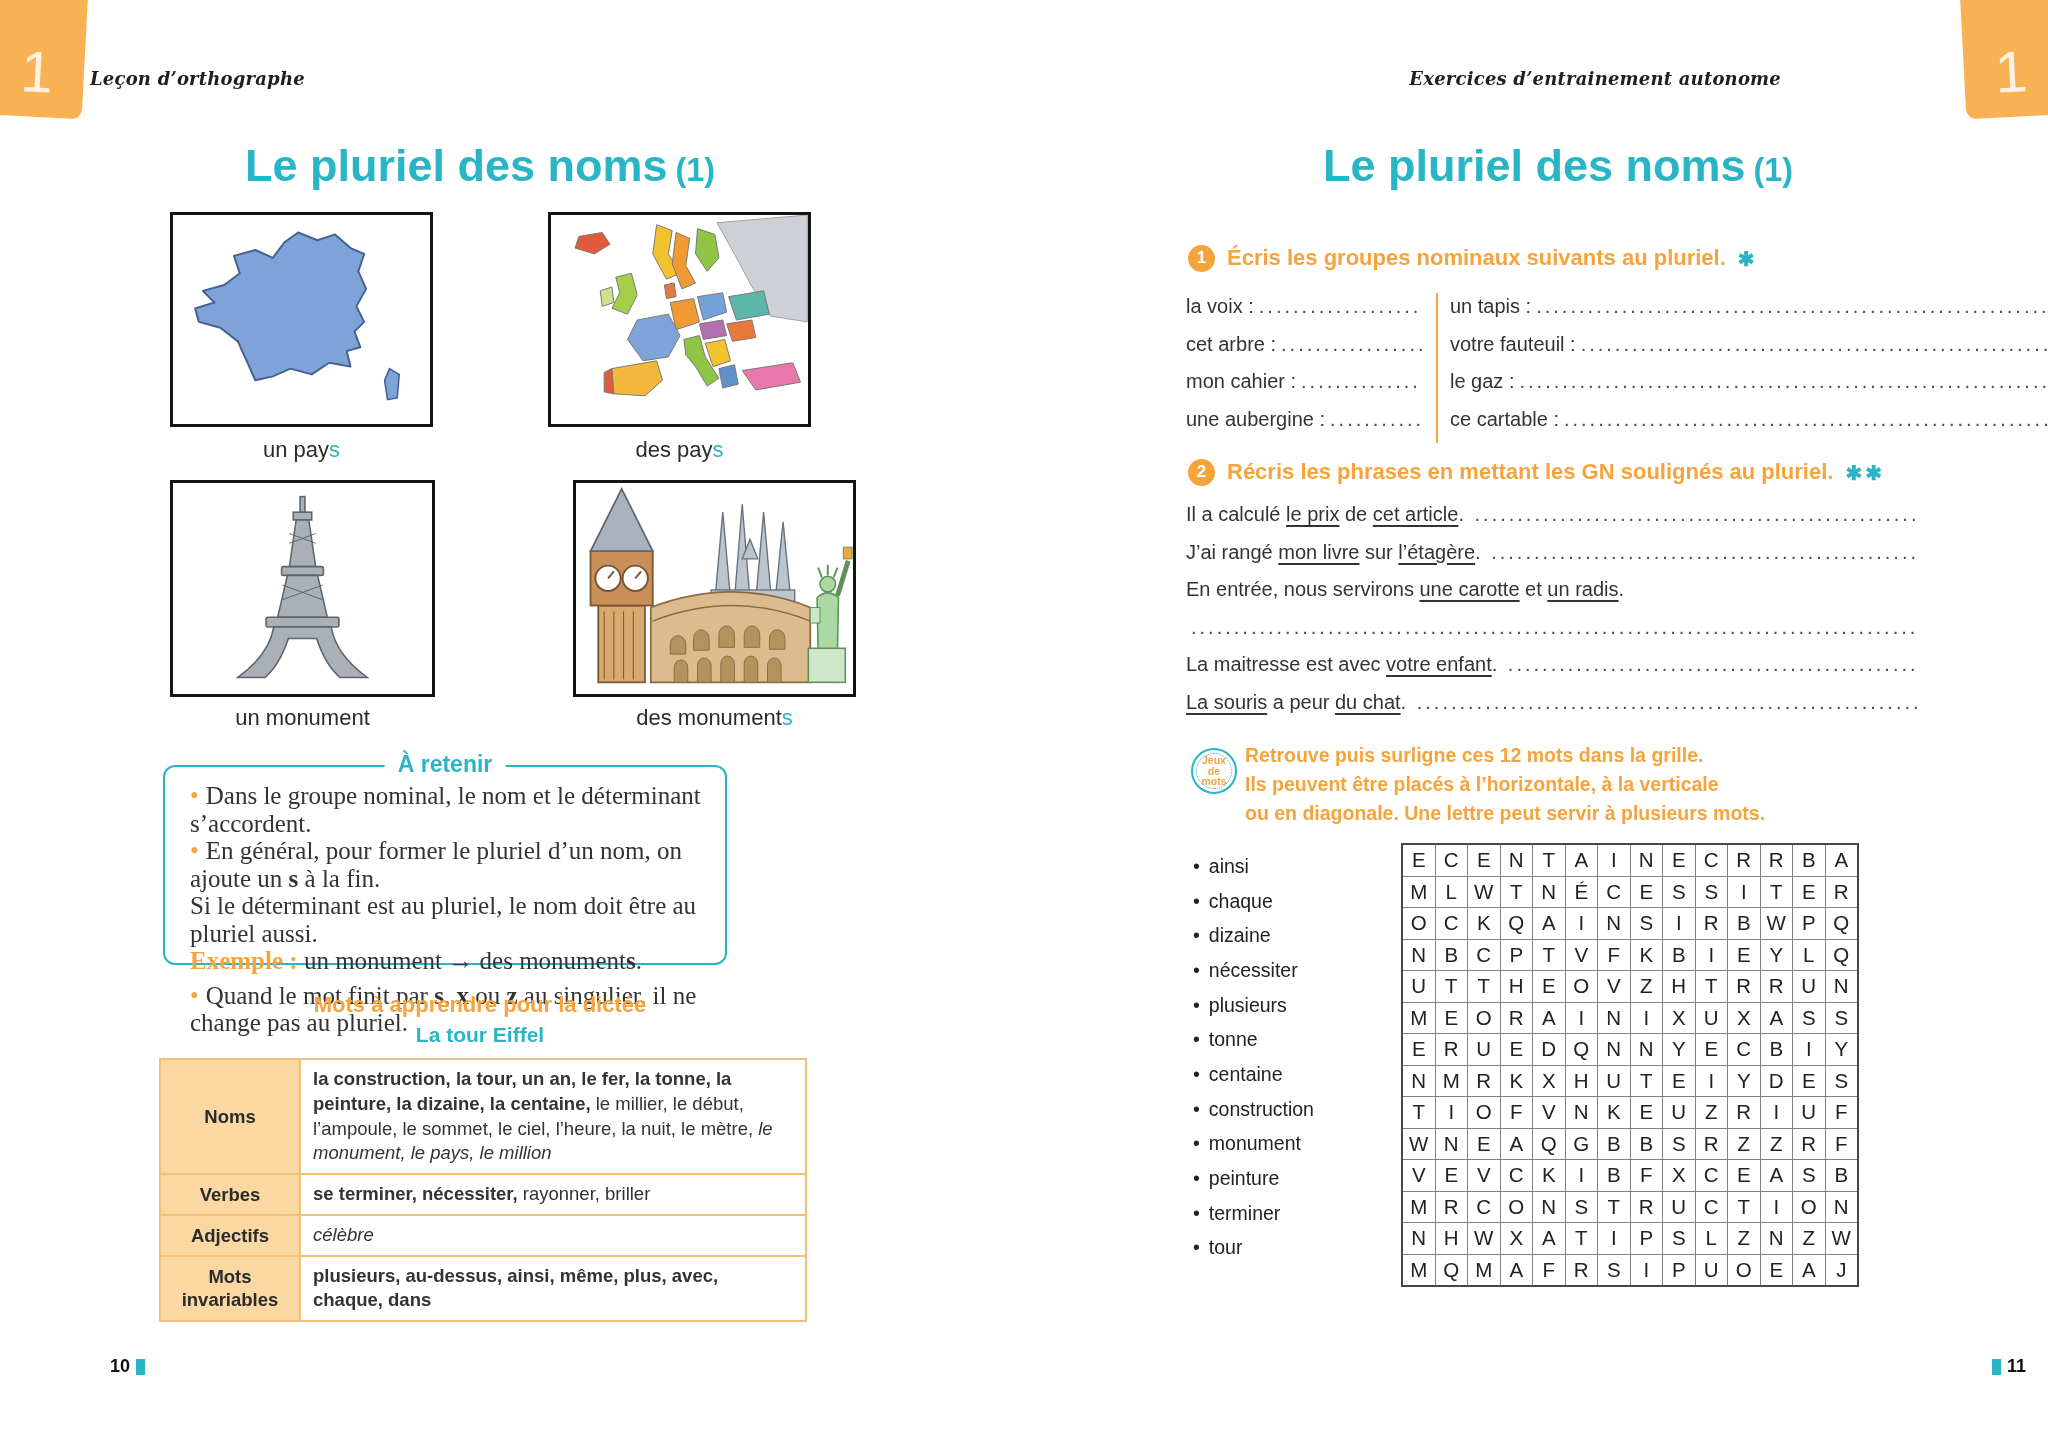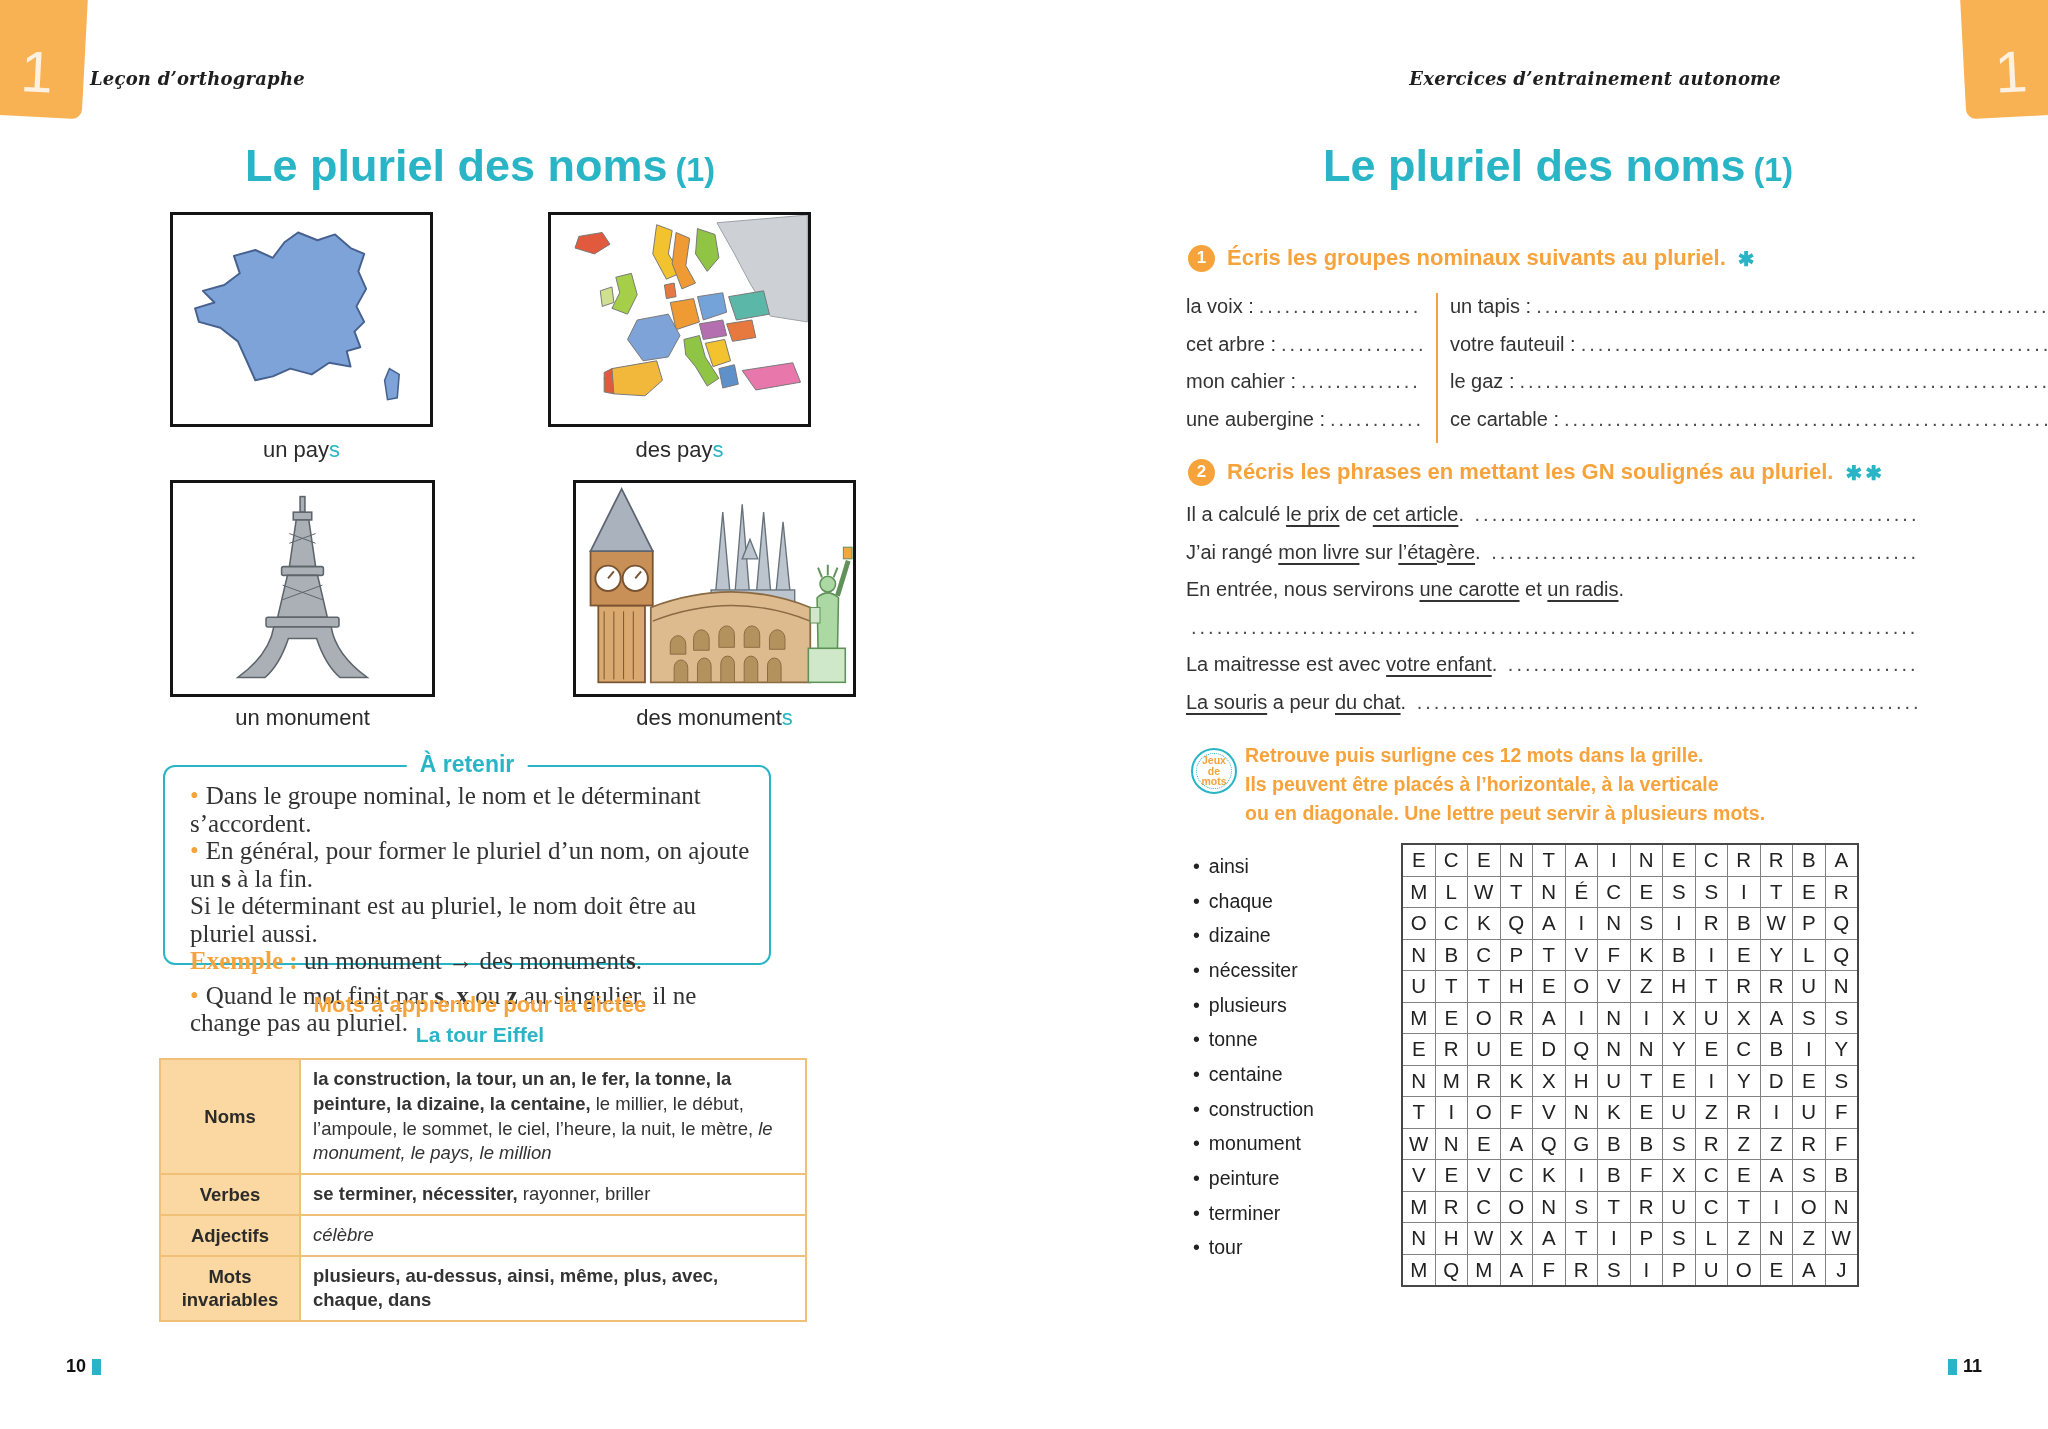--- a/index.html
+++ b/index.html
@@ -35,21 +35,21 @@
   #fig2{left:548px;top:212px;width:263px;height:215px;}
   #fig3{left:170px;top:480px;width:265px;height:217px;}
   #fig4{left:573px;top:480px;width:283px;height:217px;}
   .figcap{position:absolute;text-align:center;font-size:22px;color:#2b2b2b;}
   #cap1{left:170px;top:437px;width:263px;}
   #cap2{left:548px;top:437px;width:263px;}
   #cap3{left:170px;top:705px;width:265px;}
   #cap4{left:573px;top:705px;width:283px;}
 
   
-  #retenir{position:absolute;left:163px;top:765px;width:608px;height:200px;
+  #retenir{position:absolute;left:163px;top:765px;width:564px;height:200px;
     border:2.5px solid var(--teal);border-radius:12px;box-sizing:border-box;}
   .retenir-title{position:absolute;top:-16px;left:50%;transform:translateX(-50%);
     background:#fff;padding:0 13px;color:var(--teal);font-weight:bold;font-size:23px;white-space:nowrap;}
   .retenir-body{padding:15px 16px 0 25px;font-size:25px;line-height:27.5px;font-family:Liberation Serif, serif;}
   .ret-gap{margin-top:7px;}
   .bullet{color:var(--orange);margin-right:7px;}
 
   .b{font-weight:bold;} .i{font-style:italic;}
   .u{text-decoration:underline;text-underline-offset:4px;text-decoration-thickness:1.5px;}
   .c-or{color:var(--orange);font-weight:bold;} .c-teal{color:var(--teal);}
@@ -58,21 +58,21 @@
   #dicteeH1{top:992px;color:var(--orange);font-size:22px;}
   #dicteeH2{top:1023px;color:var(--teal);font-size:21px;}
 
   #dictable{position:absolute;left:159px;top:1058px;width:648px;border-collapse:collapse;font-size:18.5px;}
   #dictable td{border:2px solid var(--tbl-border);}
   #dictable .lbl{background:var(--tbl-bg);width:126px;text-align:center;font-weight:bold;color:#2b2b2b;
     padding:5px 6px;line-height:1.25;}
   #dictable .val{padding:7px 12px;line-height:1.34;}
 
   .pagenum{position:absolute;top:1356px;font-size:18px;font-weight:bold;color:#111;
-    display:flex;align-items:center;gap:6px;}
+    display:flex;align-items:center;gap:6px;margin-left:44px;}
   .pn-left{left:66px;} .pn-right{left:1948px;}
   .pagebar{display:inline-block;width:9px;height:16px;background:var(--teal);}
 
   
   .ex-head{position:absolute;display:flex;align-items:center;color:var(--orange);
     font-weight:bold;font-size:22px;line-height:1.2;}
   #ex1head{left:1188px;top:245px;width:740px;}
   #ex2head{left:1188px;top:459px;width:740px;}
   .ex-num{flex:0 0 27px;width:27px;height:27px;border-radius:50%;background:var(--orange);color:#fff;
     display:flex;align-items:center;justify-content:center;font-size:17px;margin-right:12px;}

